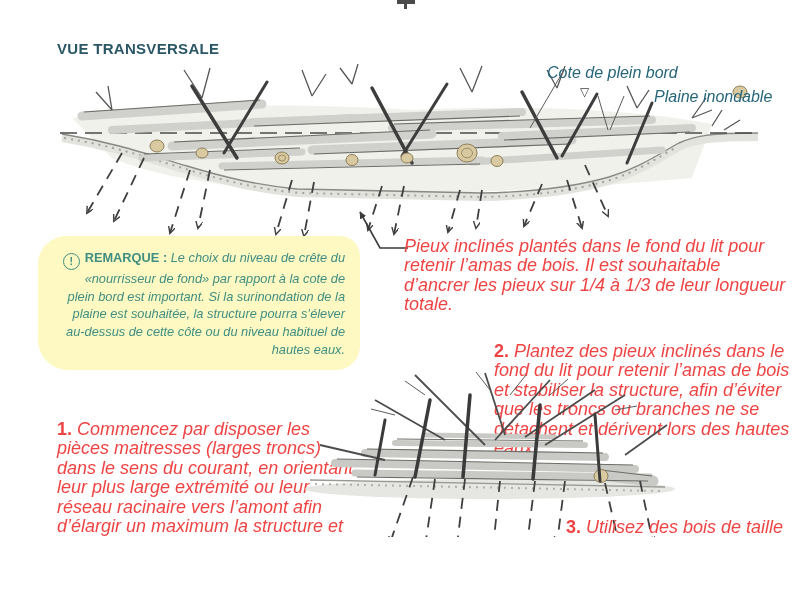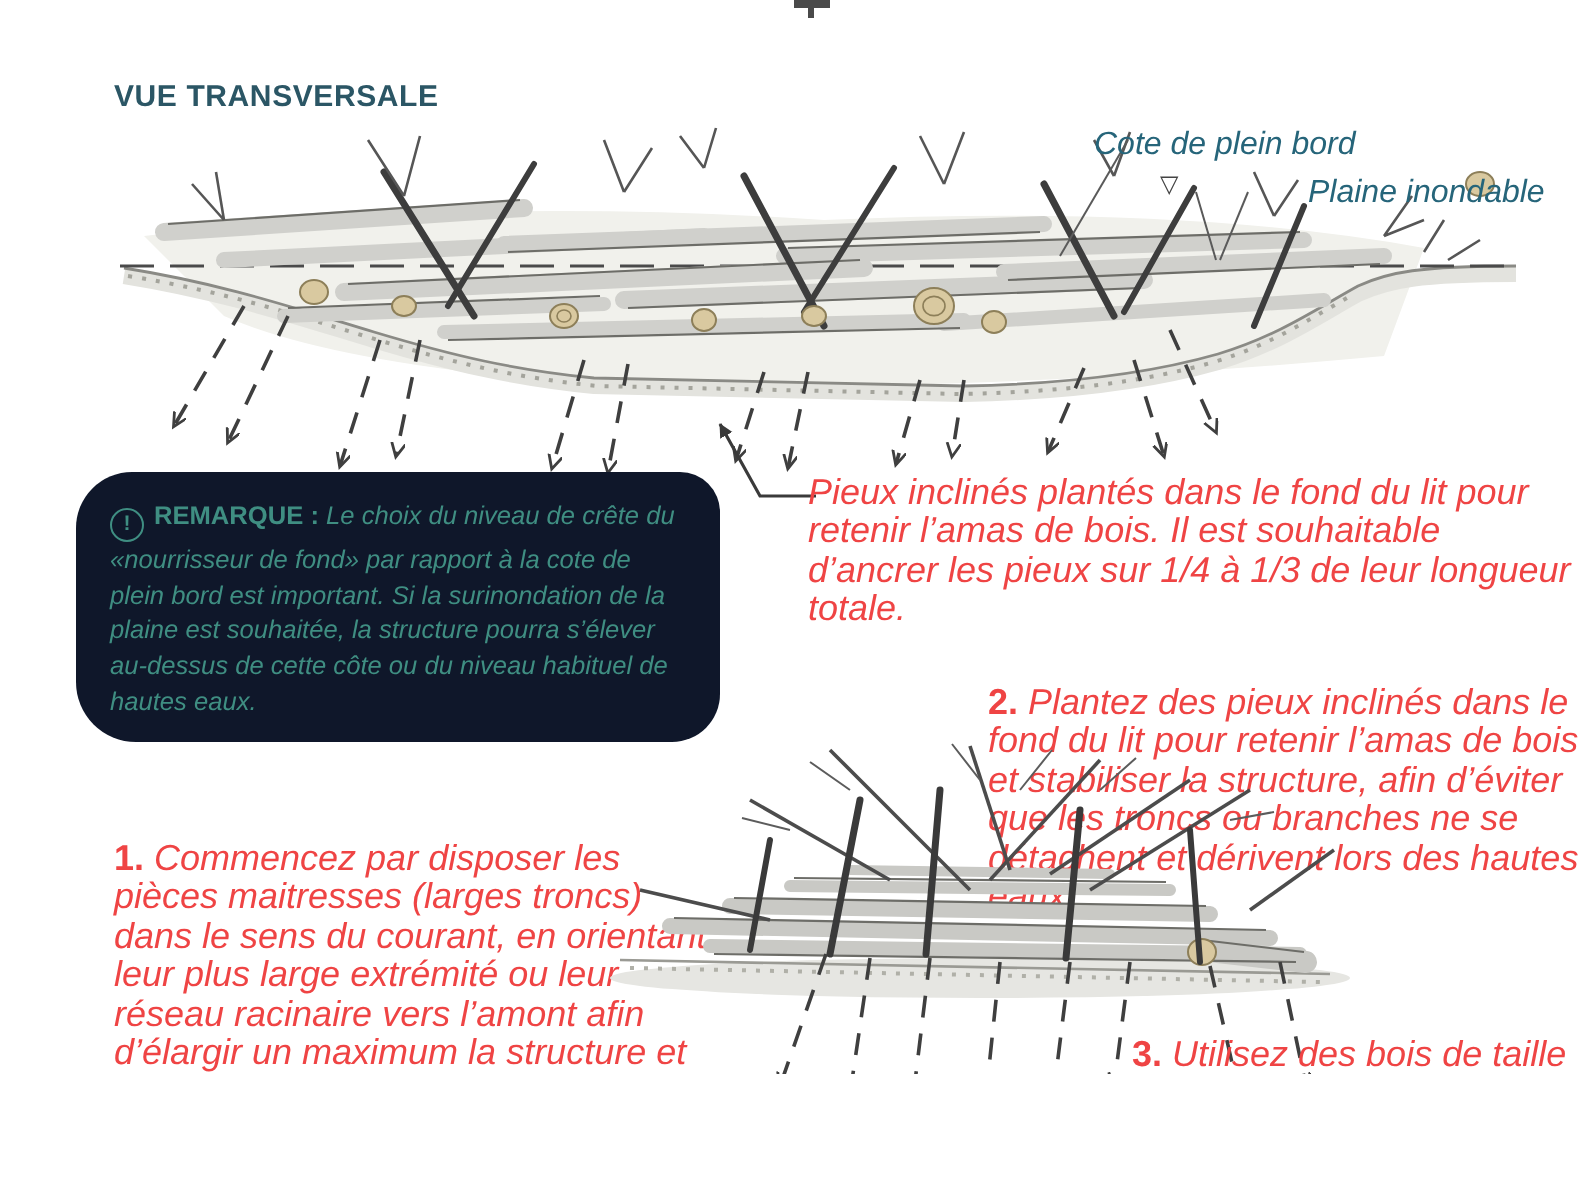--- a/index.html
+++ b/index.html
@@ -3,22 +3,22 @@
 <meta charset="utf-8">
 <style>
   html,body{margin:0;padding:0;background:#ffffff;}
   #page{position:relative;width:796px;height:537px;background:#ffffff;overflow:hidden;
         font-family:Liberation Sans, sans-serif;color:#2e566b;}
   .abs{position:absolute;}
   .heading{font-size:15px;font-weight:700;letter-spacing:.3px;color:#2b5665;}
   .lbl{font-size:16px;font-style:italic;color:#26657a;}
   .body-txt{font-size:18px;line-height:19.4px;font-style:italic;color:#ef4444;}
   .num{font-style:normal;font-weight:700;}
-  .remark-box{background:#0f172a;border-radius:28px 20px 24px 30px;padding:13px 15px 12px 17px;
-              width:322px;box-sizing:border-box;color:#3f8e82;font-size:12.8px;line-height:17.6px;}
+  .remark-box{background:#fef9c3;border-radius:28px 20px 24px 30px;padding:13px 15px 12px 17px;
+              width:322px;box-sizing:border-box;color:#3f8e82;font-size:12.8px;line-height:17.6px;text-align:right;}
   .remark-box .rlabel{font-weight:700;font-style:normal;}
   .remark-box .rtext{font-style:italic;}
   .excl{display:inline-flex;align-items:center;justify-content:center;width:15px;height:15px;
         border:1.6px solid #3f8e82;border-radius:50%;font-size:10.5px;font-weight:700;
         font-style:normal;vertical-align:-3px;margin-right:5px;}
   .pagenum{font-size:10px;color:#7fa9c9;}
   .tri{font-size:12px;color:#444;}
   .cropmark-h{width:18px;height:4px;background:#4a4a4a;}
   .cropmark-v{width:3px;height:5px;background:#4a4a4a;}
   svg{display:block;}

